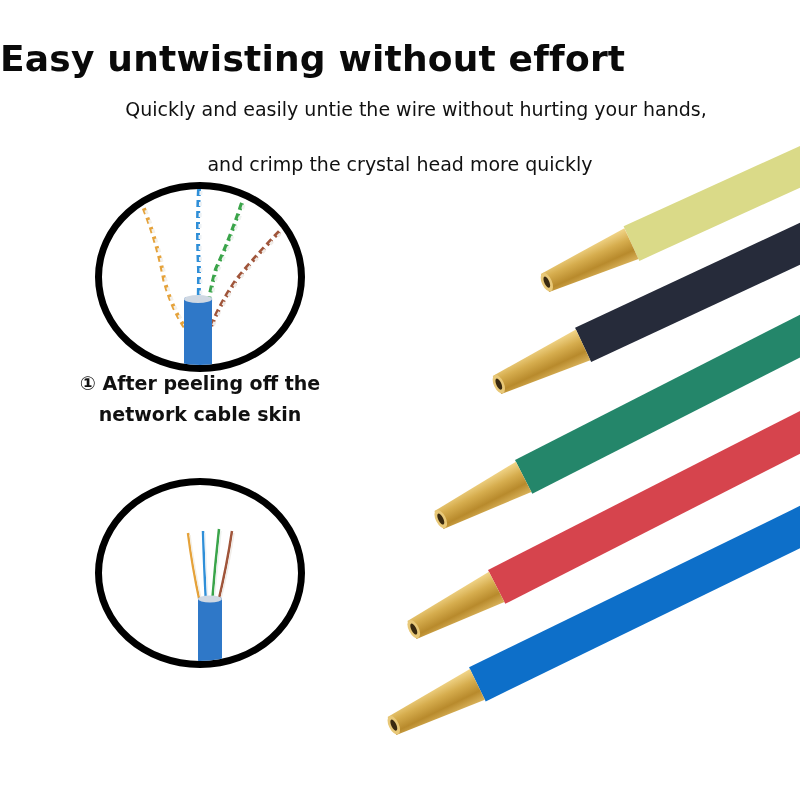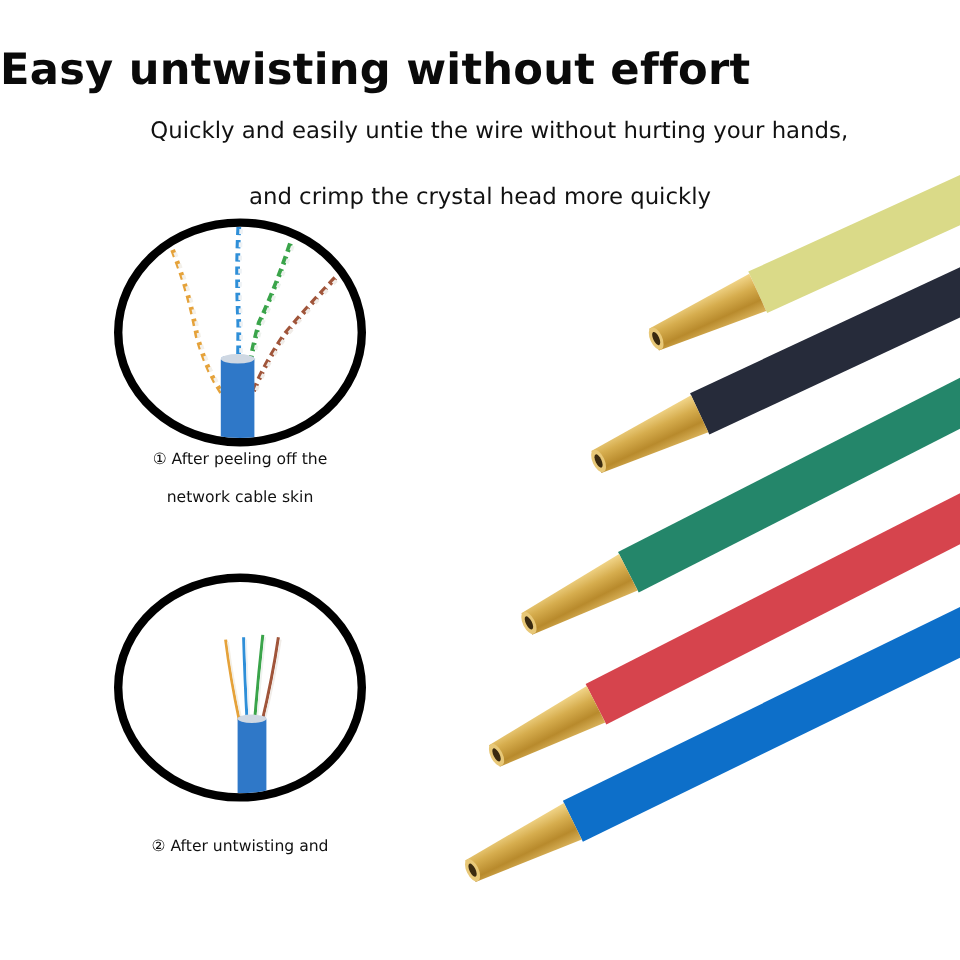--- a/index.html
+++ b/index.html
@@ -5,21 +5,21 @@
   html, body { margin: 0; padding: 0; background: #ffffff; }
   body { width: 800px; height: 800px; position: relative; overflow: hidden; font-family: "DejaVu Sans", "Liberation Sans", sans-serif; color: #111; }
   .title { position: absolute; left: 0; top: 38px; width: 800px; font-weight: bold; font-size: 36px; letter-spacing: 0.2px; color: #0a0a0a; }
   .subtitle { position: absolute; left: 0; width: 800px; text-align: center; font-size: 19px; color: #111; }
   .sub1 { top: 98px; padding-left: 16px; }
   .sub2 { top: 130px; margin-top: 23px; }
   .circle { position: absolute; width: 196px; height: 176px; border: 7px solid #000; border-radius: 50%; overflow: hidden; background: #fff; }
   .circle1 { left: 95px; top: 182px; }
   .circle2 { left: 95px; top: 478px; }
   .circle svg { width: 100%; height: 100%; display: block; }
-  .caption { position: absolute; left: 60px; width: 280px; text-align: center; font-size: 13px; font-weight: normal; color: #111; line-height: 31px; }
+  .caption { position: absolute; left: 60px; width: 280px; text-align: center; font-size: 19px; font-weight: bold; color: #111; line-height: 31px; }
   .cap1 { top: 368px; }
   .cap2 { top: 690px; }
   .tools { position: absolute; left: 0; top: 0; width: 800px; height: 800px; }
 </style>
 </head>
 <body>
 
 <div class="title">Easy untwisting without effort</div>
 <div class="subtitle sub1">Quickly and easily untie the wire without hurting your hands,</div>
 <div class="subtitle sub2">and crimp the crystal head more quickly</div>
@@ -56,21 +56,20 @@
     <path d="M103 48 Q104 82 106 118" stroke="#eef2f5" stroke-width="1.5" fill="none"></path>
     <path d="M117 44 Q113 80 110 118" stroke="#3aa44a" stroke-width="2.5" fill="none"></path>
     <path d="M119 46 Q115 82 112 118" stroke="#eef2ee" stroke-width="1.5" fill="none"></path>
     <path d="M130 46 Q125 80 116 118" stroke="#a0553a" stroke-width="2.5" fill="none"></path>
     <path d="M132 48 Q127 82 118 118" stroke="#f0ece8" stroke-width="1.5" fill="none"></path>
     <rect x="96" y="112" width="24" height="80" rx="3" fill="#2f78c8"></rect>
     <ellipse cx="108" cy="114" rx="12" ry="3.5" fill="#cfd8e3"></ellipse>
   </svg>
 </div>
 <div class="caption cap2">
-  <div>② After untwisting and</div>
 </div>
 
 <svg class="tools" viewBox="0 0 800 800">
   <defs>
     <linearGradient id="brass" x1="0" y1="0" x2="0" y2="1">
       <stop offset="0" stop-color="#f2d68a"></stop>
       <stop offset="0.35" stop-color="#d6ad4e"></stop>
       <stop offset="0.7" stop-color="#b88a2c"></stop>
       <stop offset="1" stop-color="#d9b25a"></stop>
     </linearGradient>

